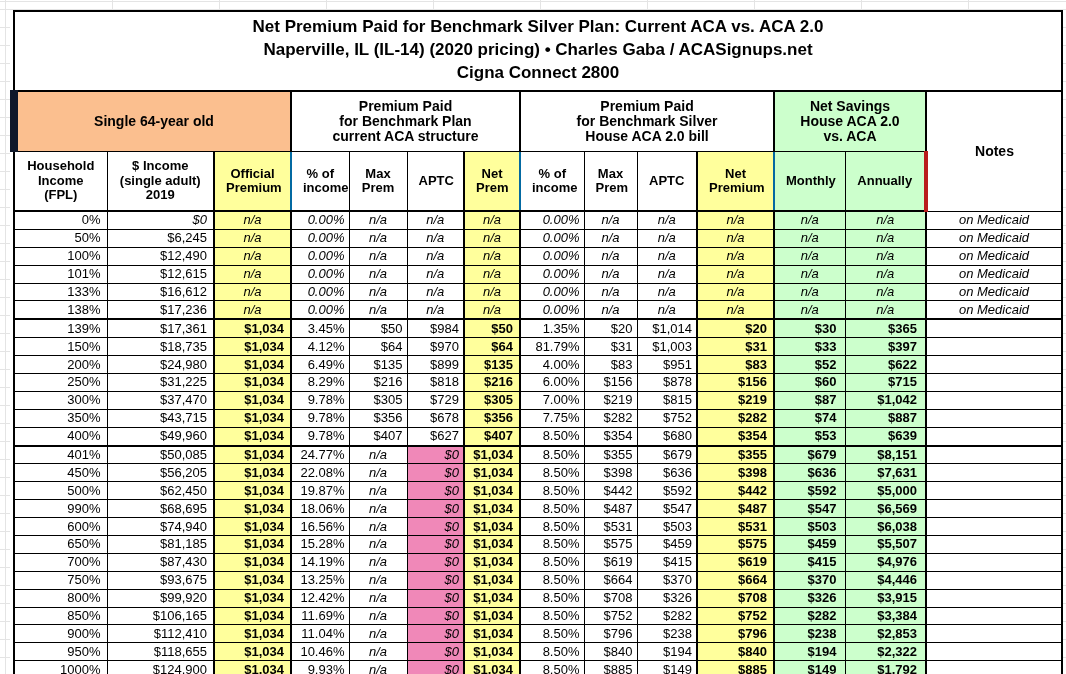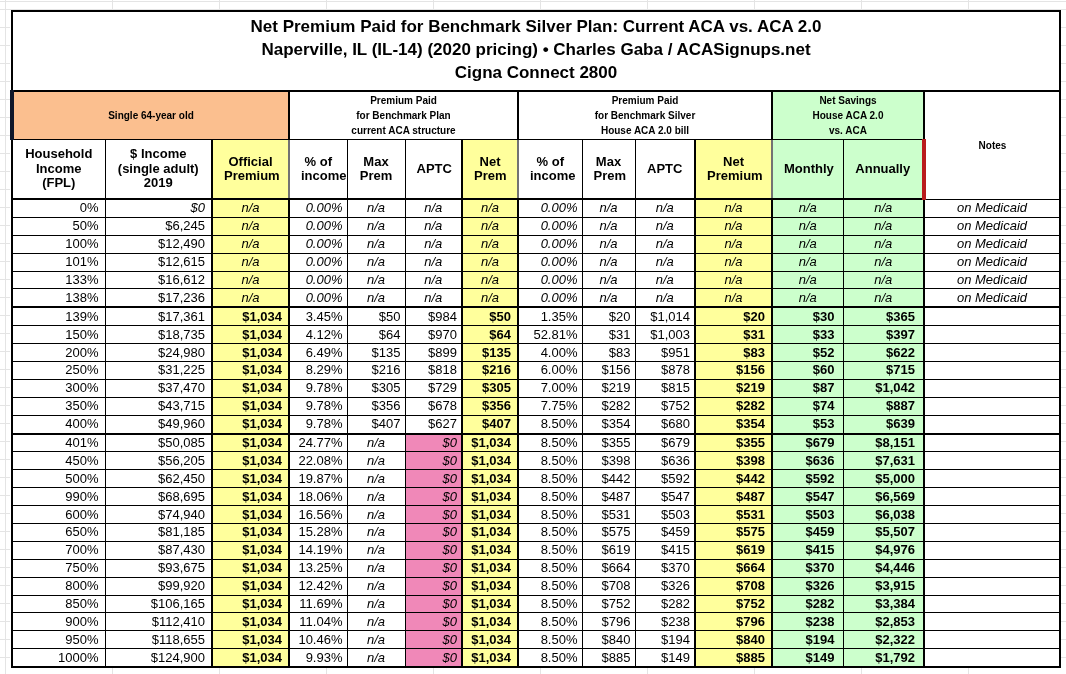--- a/index.html
+++ b/index.html
@@ -21,40 +21,40 @@
 
   
   .title-row th{
     border-bottom:2px solid #000;
     font-size:17px;font-weight:bold;text-align:center;
     white-space:pre-line;line-height:23px;padding:3px 0 6px;
   }
 
   
   .group-row th{
-    font-size:10px;font-weight:bold;text-align:center;vertical-align:middle;
-    white-space:pre-line;line-height:15px;height:47px;padding:0;
+    font-size:14px;font-weight:bold;text-align:center;vertical-align:middle;
+    white-space:pre-line;line-height:15px;height:47px;padding:6px;
   }
   .subject{background:var(--subject-bg);font-size:17px;line-height:20px;
-    border-left:4px solid #0f172a;border-right:2px solid #000;}
+    border-left:8px solid #0f172a;border-right:2px solid #000;}
   .grp-aca{border-right:2px solid #000;}
   .grp-aca2{border-right:2px solid #000;}
   .grp-savings{background:var(--savings-bg);border-right:2px solid #000;margin-left:32px;}
   .notes-head{font-size:13px;font-weight:bold;text-align:center;vertical-align:middle;
     border-right:2px solid #000;}
 
   
   .sub-row th{
     font-size:13px;font-weight:bold;text-align:center;vertical-align:middle;
     white-space:pre-line;line-height:14.5px;height:58px;padding:0 11px;
     border-bottom:2px solid #000;
   }
   .h-fpl{border-left:2px solid #000;}
   .h-official,.h-net1,.h-net2{background:var(--highlight-bg);
-    border-left:2px solid #000;border-right:2px solid #737373;}
+    border-left:2px solid #000;border-right:2px solid #0369a1;}
   .h-monthly,.h-annually{background:var(--savings-bg);margin-left:12px;}
   .h-annually{border-right:4px solid #b91c1c;}
 
   
   tbody td{font-size:13px;height:16.9px;line-height:16px;padding:0 4px 0 2px;text-align:right;}
   .c-fpl{border-left:2px solid #000;padding-right:6px;}
   .c-income{padding-right:6px;}
   .c-official,.c-net1,.c-net2{background:var(--highlight-bg);font-weight:bold;
     border-left:2px solid #000;border-right:2px solid #000;padding-right:6px;}
   .c-monthly,.c-annually{background:var(--savings-bg);font-weight:bold;padding-right:8px;padding-left:31px;}
@@ -246,21 +246,21 @@
         <td class="c-notes"></td>
       </tr>
       <tr>
         <td class="c-fpl">150%</td>
         <td class="c-income">$18,735</td>
         <td class="c-official">$1,034</td>
         <td class="c-pct1">4.12%</td>
         <td class="c-max1">$64</td>
         <td class="c-aptc1">$970</td>
         <td class="c-net1">$64</td>
-        <td class="c-pct2">52.81%</td>
+        <td class="c-pct2">81.79%</td>
         <td class="c-max2">$31</td>
         <td class="c-aptc2">$1,003</td>
         <td class="c-net2">$31</td>
         <td class="c-monthly">$33</td>
         <td class="c-annually">$397</td>
         <td class="c-notes"></td>
       </tr>
       <tr>
         <td class="c-fpl">200%</td>
         <td class="c-income">$24,980</td>

